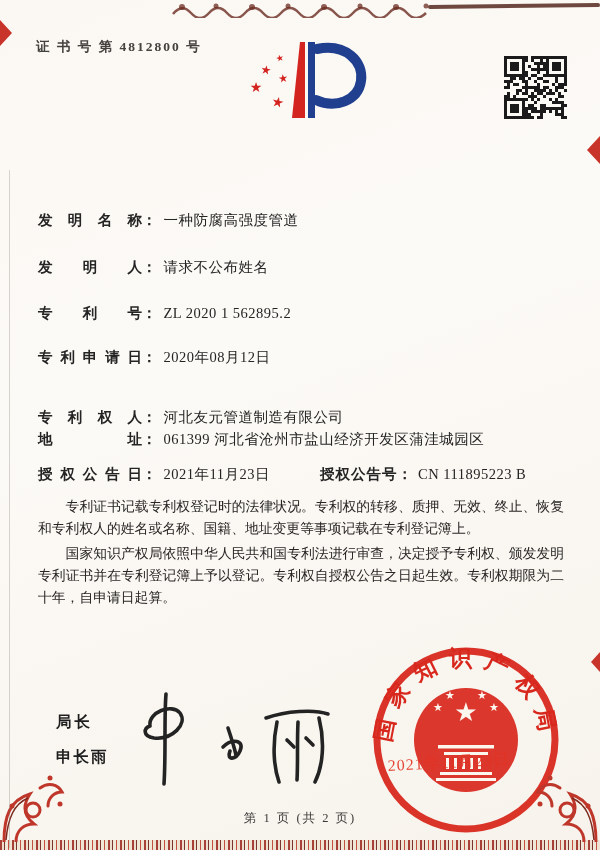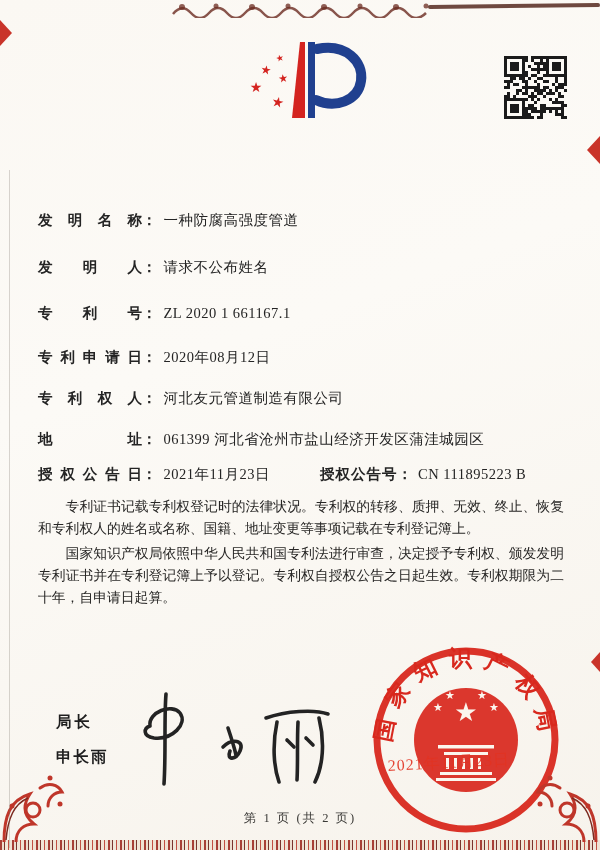--- a/index.html
+++ b/index.html
@@ -62,20 +62,21 @@
         <circle cx="84" cy="7" r="3"></circle>
       <circle cx="120" cy="6" r="2.5"></circle>
         <circle cx="156" cy="7" r="3"></circle>
         <circle cx="192" cy="6" r="2.5"></circle>
       <circle cx="228" cy="7" r="3"></circle>
         <circle cx="258" cy="6" r="2.5"></circle>
     </g>
   </svg>
   <div class="abs topright-line"></div>
 
+  <div class="abs cert-no">证 书 号 第 4812800 号</div>
 
   <svg class="abs logo" width="150" height="84" viewBox="0 0 150 84">
     <g fill="#d42420" font-family="'DejaVu Sans',sans-serif" text-anchor="middle">
       <text x="54" y="23" font-size="9" transform="rotate(-15 54 20)">★</text>
       <text x="40" y="36" font-size="12" transform="rotate(10 40 32)">★</text>
       <text x="57" y="44" font-size="11" transform="rotate(-8 57 40)">★</text>
       <text x="30" y="54" font-size="14" transform="rotate(0 30 49)">★</text>
       <text x="52" y="69" font-size="14" transform="rotate(12 52 64)">★</text>
     </g>
     <polygon points="74,4 79,4 79,80 66,80" fill="#d42420"></polygon>
@@ -528,26 +529,26 @@
     </div>
 
 
   <div class="abs row" style="top:258px">
     <span class="lbl">发明人</span><span class="colon">：</span><span class="val">请求不公布姓名</span>
   </div>
   <div class="abs row" style="top:211px">
     <span class="lbl">发明名称</span><span class="colon">：</span><span class="val">一种防腐高强度管道</span>
   </div>
   <div class="abs row" style="top:304px">
-    <span class="lbl">专利号</span><span class="colon">：</span><span class="val">ZL 2020 1 661167.1</span>
+    <span class="lbl">专利号</span><span class="colon">：</span><span class="val">ZL 2020 1 562895.2</span>
   </div>
   <div class="abs row" style="top:348px">
     <span class="lbl">专利申请日</span><span class="colon">：</span><span class="val">2020年08月12日</span>
   </div>
-  <div class="abs row" style="top:389px">
+  <div class="abs row" style="top:408px">
     <span class="lbl">专利权人</span><span class="colon">：</span><span class="val">河北友元管道制造有限公司</span>
   </div>
   <div class="abs row" style="top:430px">
     <span class="lbl">地址</span><span class="colon">：</span><span class="val">061399 河北省沧州市盐山经济开发区蒲洼城园区</span>
   </div>
   <div class="abs row" style="top:465px">
     <span class="lbl">授权公告日</span><span class="colon">：</span><span class="val">2021年11月23日</span>
     <span class="pair2">
       <span class="lbl2">授权公告号</span><span class="colon">：</span><span class="val">CN 111895223 B</span>
     </span>

